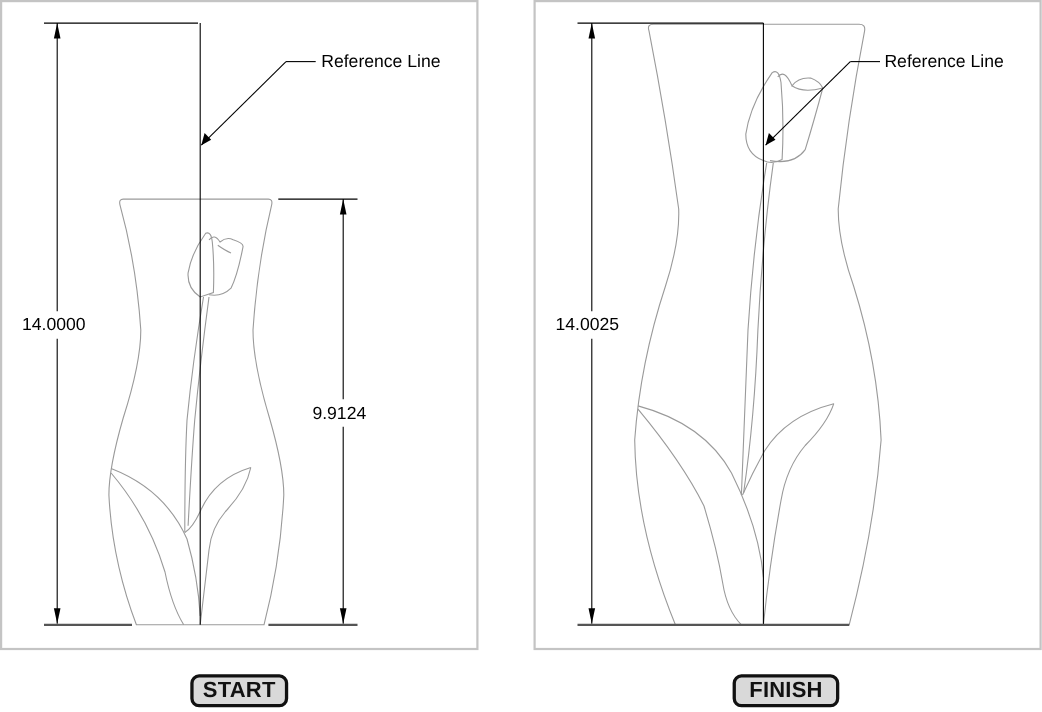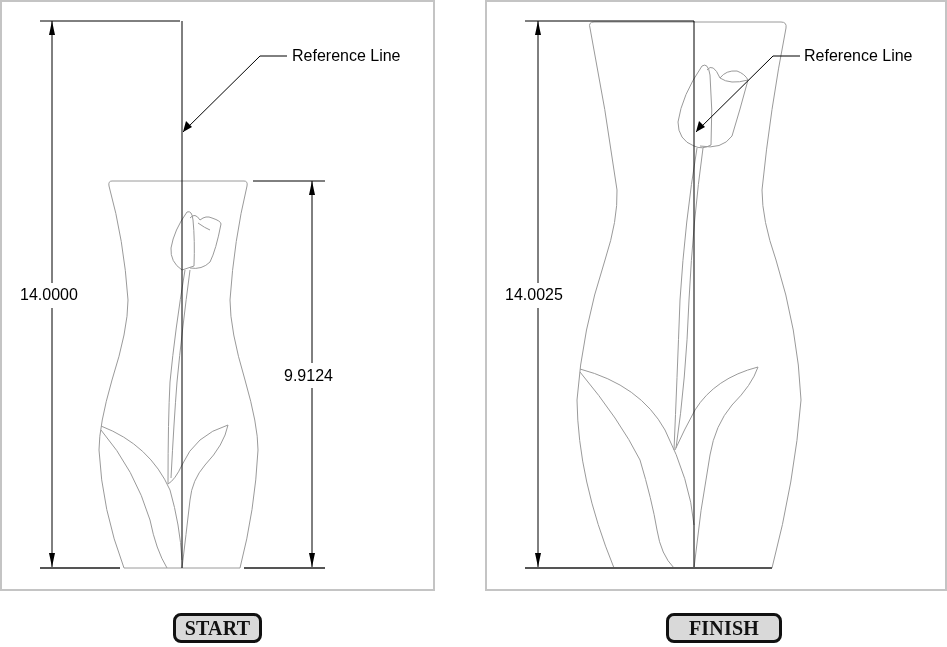--- a/index.html
+++ b/index.html
@@ -5,25 +5,25 @@
     html, body { margin:0; padding:0; background:#ffffff; }
     body { width:947px; height:647px; position:relative; overflow:hidden; font-family:"Liberation Sans", sans-serif; }
     .panel { position:absolute; top:0; border:2px solid #c4c4c4; background:#fff; box-sizing:border-box; }
     #panel-start { left:0; width:435px; height:591px; }
     #panel-finish { left:485px; width:462px; height:591px; }
     svg { position:absolute; left:0; top:0; }
     .dim-text { font-family:"Liberation Sans", sans-serif; font-size:16px; fill:#000; }
     .badge {
       position:absolute; top:613px; height:30px; box-sizing:border-box;
       border:3px solid #111; border-radius:8px; background:#d9d9d9;
-      font-family:Liberation Serif, serif; font-weight:bold; font-size:20px; color:#111;
+      font-family:Liberation Sans, sans-serif; font-weight:bold; font-size:20px; color:#111;
       display:flex; align-items:center; justify-content:center; letter-spacing:0.2px;
     }
     #badge-start { left:173px; width:89px; }
-    #badge-finish { left:666px; width:116px; }
+    #badge-finish { left:666px; width:97px; }
   </style>
 </head>
 <body>
 
 <div class="panel" id="panel-start"></div>
 <svg width="440" height="595">
 
   <g fill="none" stroke="#9a9a9a" stroke-width="1">
     <path d="M112 181 Q108 181 109 186 Q124 240 128 300 Q128 330 112 380 Q99 425 99 450 Q102 510 124 568 L240 568 Q255 510 258 450 Q258 425 245 380 Q230 330 230 300 Q234 240 247 186 Q248 181 244 181 Z"></path>
 

